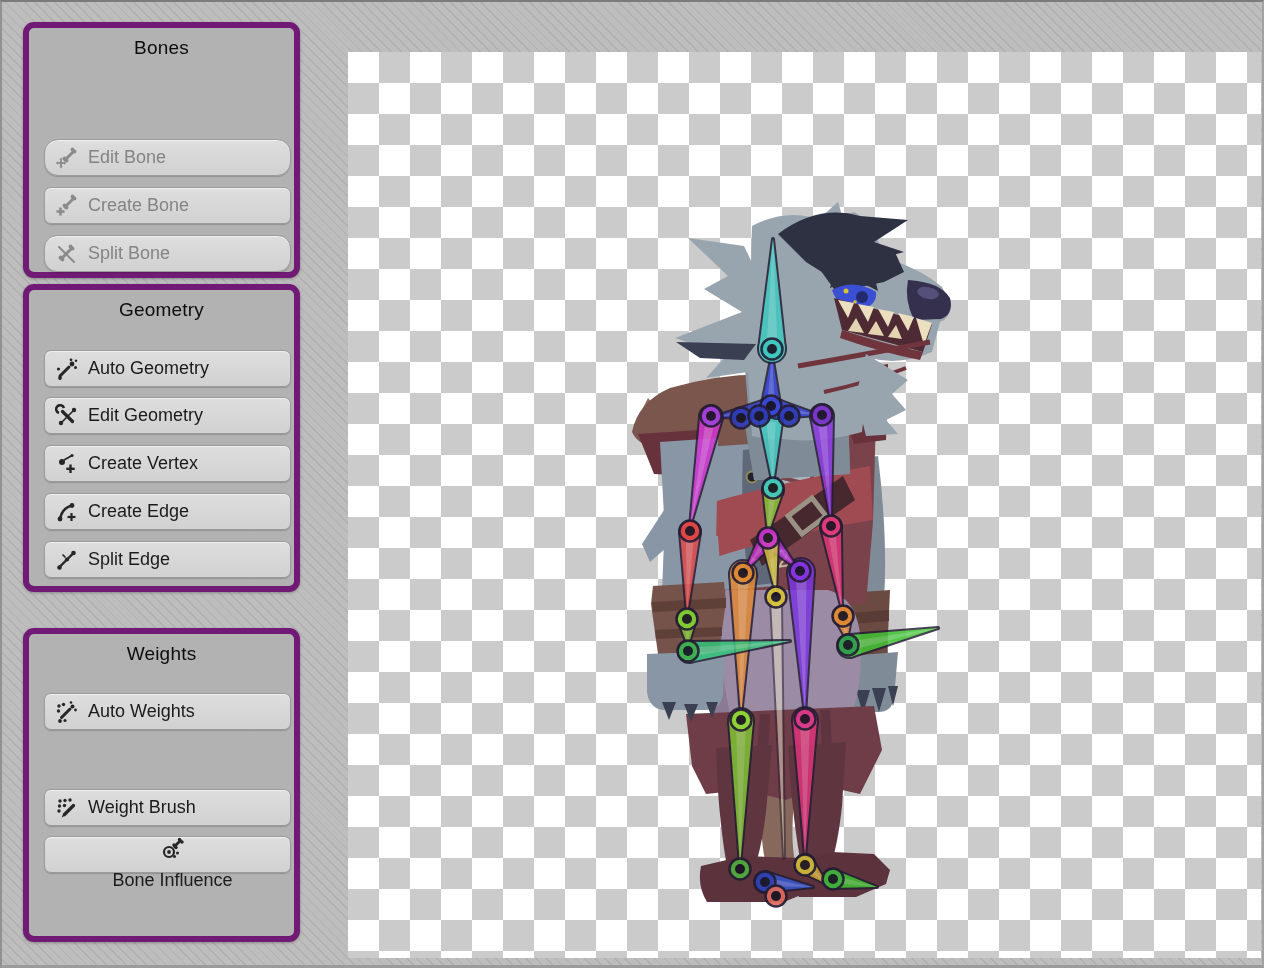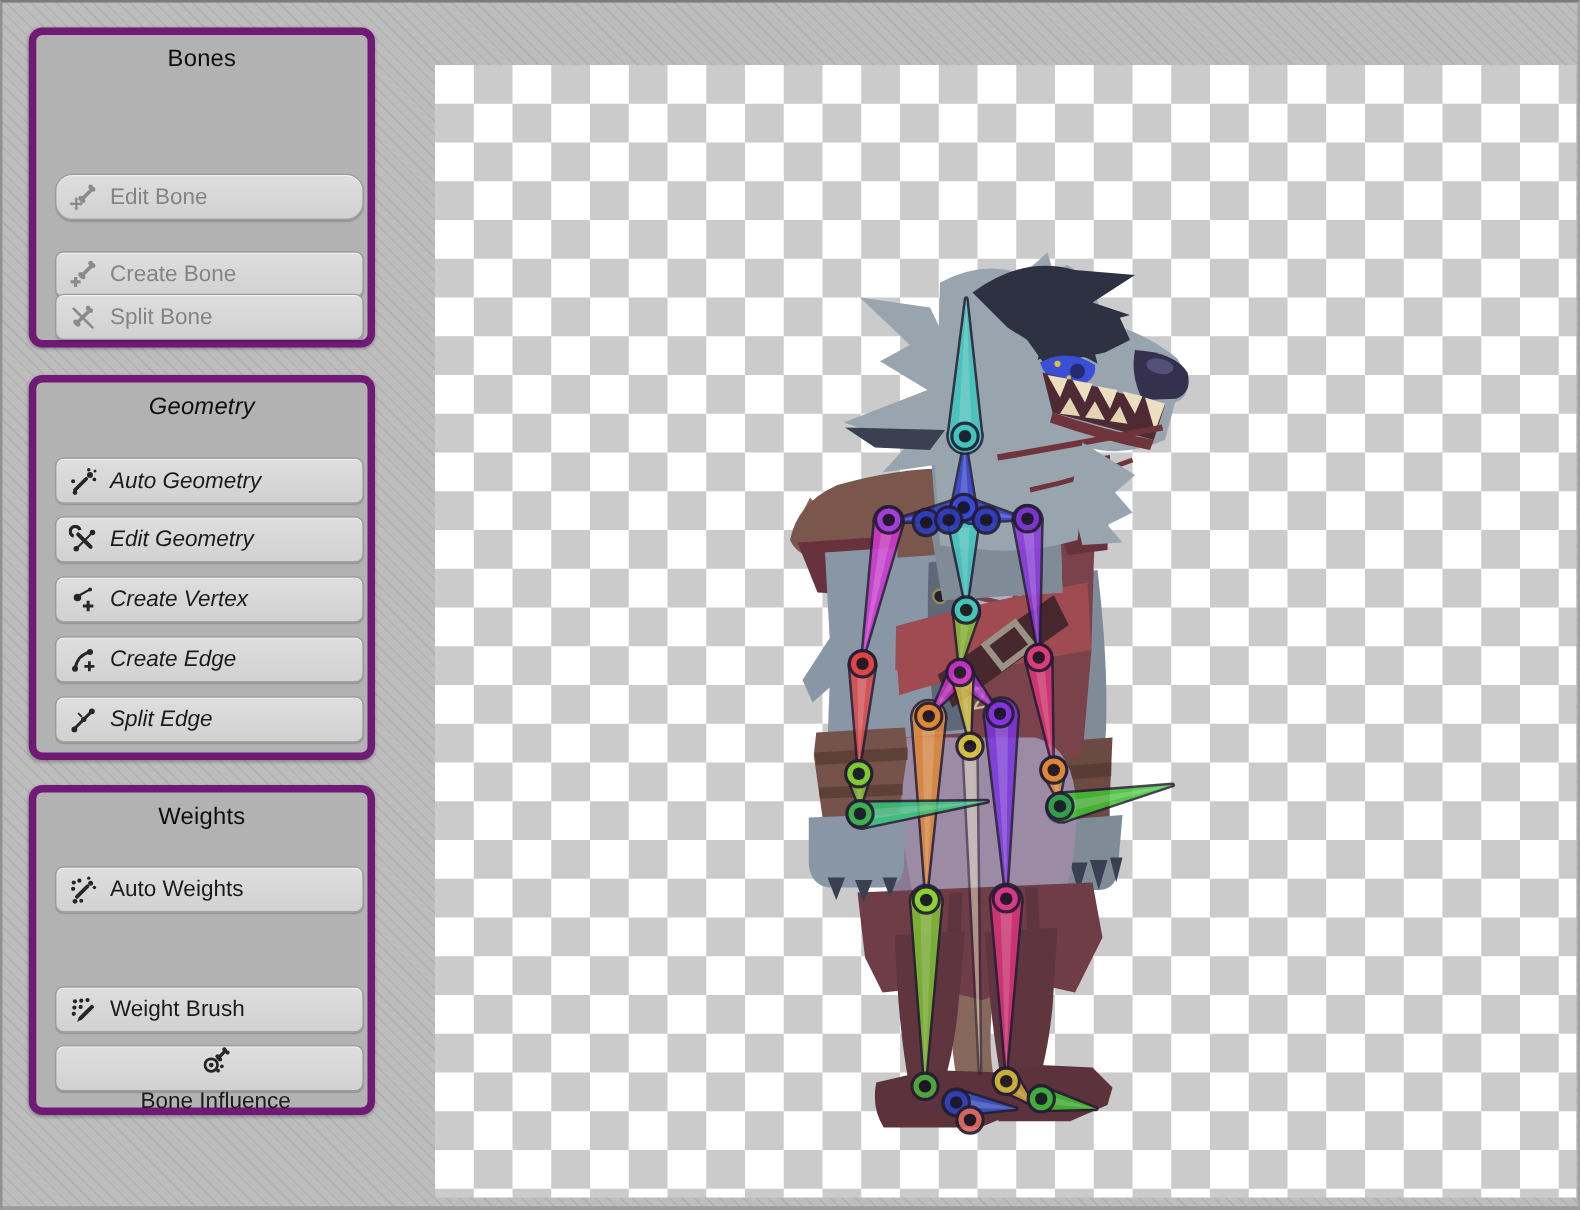--- a/index.html
+++ b/index.html
@@ -442,49 +442,49 @@
             <line x1="6" y1="13.5" x2="6" y2="20.5" stroke="currentColor" stroke-width="1.8"></line>
             <line x1="2.5" y1="17" x2="9.5" y2="17" stroke="currentColor" stroke-width="1.8"></line>
             <path d="M6 11.6 L7.7 13.8 H4.3Z" fill="currentColor"></path>
             <path d="M6 22.4 L4.3 20.2 H7.7Z" fill="currentColor"></path>
             <path d="M0.6 17 L2.8 15.3 V18.7Z" fill="currentColor"></path>
             <path d="M11.4 17 L9.2 18.7 V15.3Z" fill="currentColor"></path>
           </svg>
         </span>
         <span class="lbl">Edit Bone</span>
       </div>
-      <div class="btn disabled" style="top: 159px; margin-top: 14px;">
+      <div class="btn disabled" style="top: 159px;">
         <span class="ic">
           <svg viewBox="0 0 24 24">
             <line x1="10" y1="13" x2="19" y2="4" stroke="currentColor" stroke-width="3" stroke-linecap="round"></line>
             <circle cx="9.5" cy="11.5" r="1.9" fill="currentColor"></circle>
             <circle cx="11.5" cy="13.5" r="1.9" fill="currentColor"></circle>
             <circle cx="17.5" cy="2.5" r="1.9" fill="currentColor"></circle>
             <circle cx="19.5" cy="4.5" r="1.9" fill="currentColor"></circle>
             <line x1="5.5" y1="13.5" x2="5.5" y2="21.5" stroke="currentColor" stroke-width="2.6"></line>
             <line x1="1.5" y1="17.5" x2="9.5" y2="17.5" stroke="currentColor" stroke-width="2.6"></line>
           </svg>
         </span>
         <span class="lbl">Create Bone</span>
       </div>
-      <div class="btn disabled" style="top: 207px;">
+      <div class="btn disabled" style="top: 207px; border-radius: 13px;">
         <span class="ic">
           <svg viewBox="0 0 24 24">
             <line x1="6" y1="17" x2="17" y2="6" stroke="currentColor" stroke-width="3" stroke-linecap="round"></line>
             <circle cx="5.5" cy="15.5" r="1.9" fill="currentColor"></circle>
             <circle cx="7.5" cy="17.5" r="1.9" fill="currentColor"></circle>
             <circle cx="15.5" cy="4.5" r="1.9" fill="currentColor"></circle>
             <circle cx="17.5" cy="6.5" r="1.9" fill="currentColor"></circle>
             <line x1="4" y1="5" x2="19" y2="20" stroke="currentColor" stroke-width="2" stroke-linecap="round"></line>
           </svg>
         </span>
         <span class="lbl">Split Bone</span>
       </div>
     </div>
-    <div class="panel" style="top: 300px; height: 308px; font-style: italic;">
+    <div class="panel" style="top: 284px; height: 308px;">
       <h2>Geometry</h2>
       <div class="btn" style="top: 60px;">
         <span class="ic">
           <svg viewBox="0 0 24 24">
             <line x1="5" y1="19" x2="14" y2="10" stroke="currentColor" stroke-width="3" stroke-linecap="round"></line>
             <circle cx="17" cy="7" r="2.4" fill="currentColor"></circle>
             <circle cx="20.5" cy="10.5" r="1.5" fill="currentColor"></circle>
             <circle cx="16" cy="2.8" r="1.4" fill="currentColor"></circle>
             <circle cx="21" cy="3.8" r="1.2" fill="currentColor"></circle>
             <circle cx="5" cy="21" r="1.9" fill="currentColor"></circle>
@@ -535,21 +535,21 @@
             <line x1="4.5" y1="19" x2="18" y2="5.5" stroke="currentColor" stroke-width="2.4" stroke-linecap="round"></line>
             <circle cx="4.5" cy="19.5" r="2.3" fill="currentColor"></circle>
             <circle cx="18.5" cy="5" r="2.3" fill="currentColor"></circle>
             <circle cx="12" cy="11.5" r="2.1" fill="currentColor"></circle>
             <line x1="7.5" y1="6.5" x2="10.5" y2="9.5" stroke="currentColor" stroke-width="1.6"></line>
           </svg>
         </span>
         <span class="lbl">Split Edge</span>
       </div>
     </div>
-    <div class="panel" style="top: 628px; height: 264px;">
+    <div class="panel" style="top: 628px; height: 314px;">
       <h2>Weights</h2>
       <div class="btn" style="top: 59px;">
         <span class="ic">
           <svg viewBox="0 0 24 24">
             <line x1="6.5" y1="17.5" x2="15" y2="9" stroke="currentColor" stroke-width="3" stroke-linecap="round"></line>
             <circle cx="17.5" cy="6.5" r="2" fill="currentColor"></circle>
             <circle cx="20.5" cy="10" r="1.4" fill="currentColor"></circle>
             <circle cx="16" cy="2.5" r="1.3" fill="currentColor"></circle>
             <circle cx="4" cy="6" r="1.7" fill="currentColor"></circle>
             <circle cx="8.5" cy="4.5" r="1.7" fill="currentColor"></circle>

